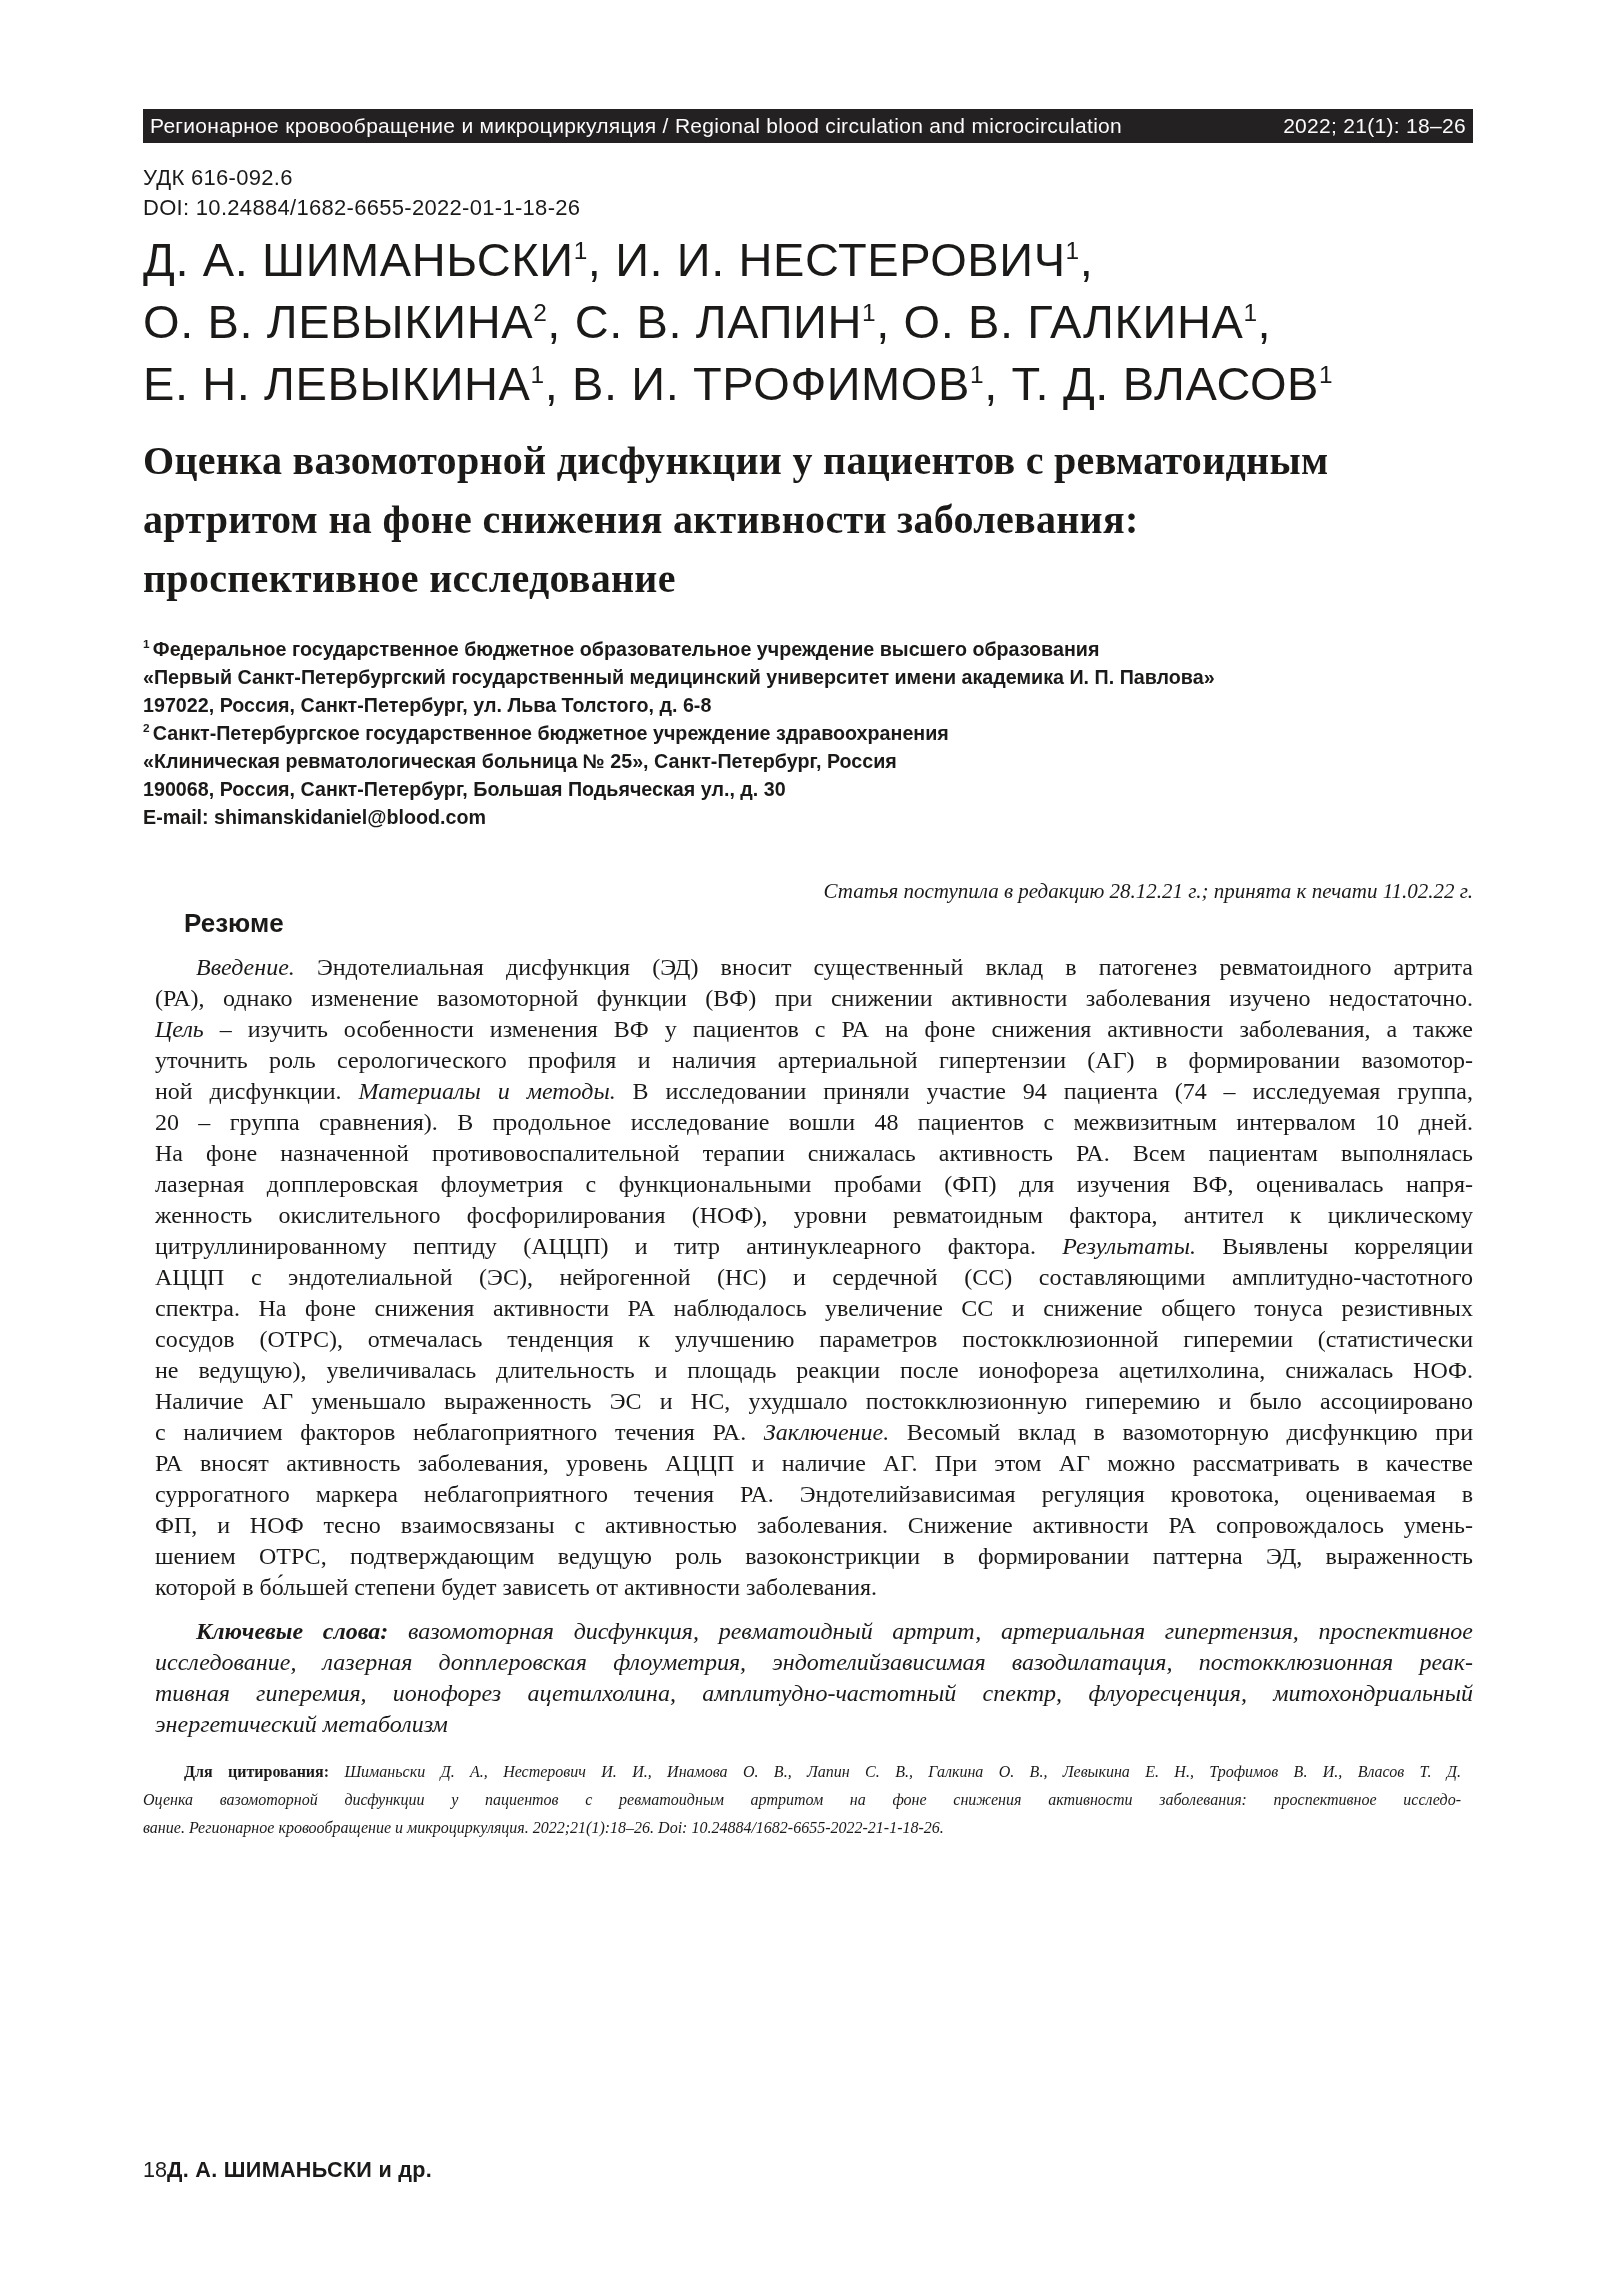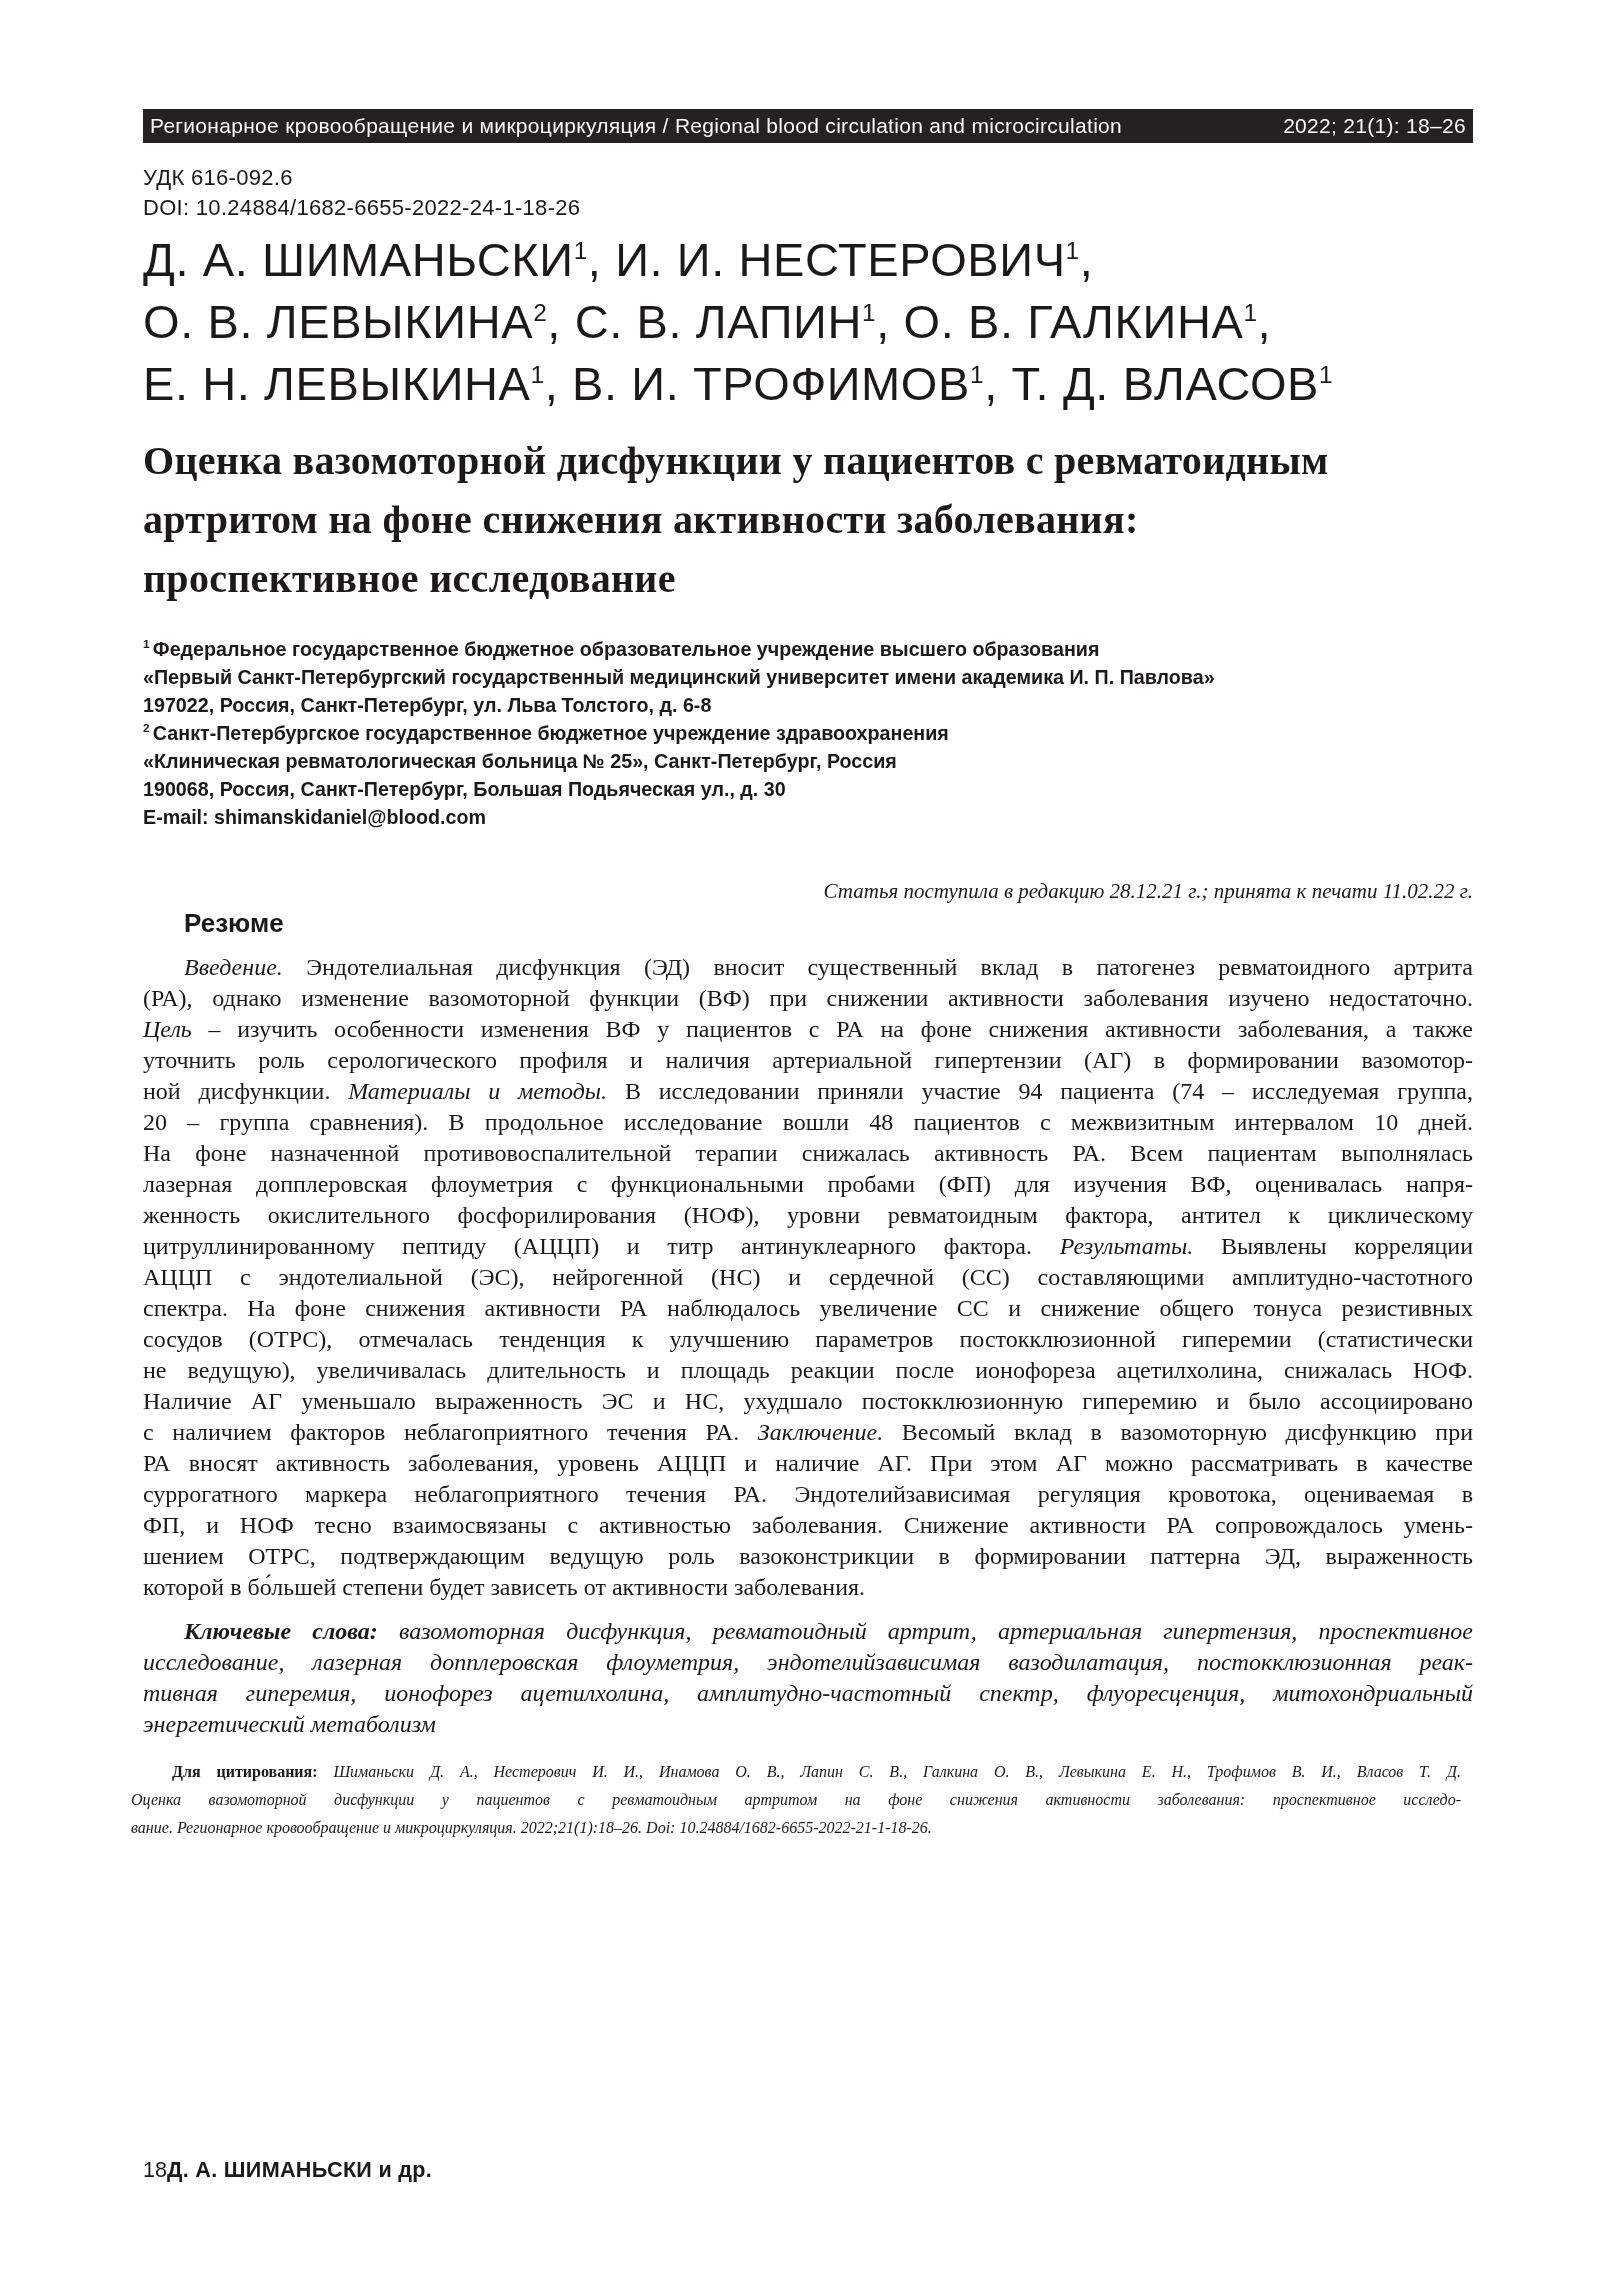--- a/index.html
+++ b/index.html
@@ -64,21 +64,21 @@
     font-size:24px;line-height:31px;
   }
   .keywords{
     position:absolute;left:143px;top:1616px;width:1330px;
     font-size:24px;line-height:31px;
   }
   .citation{
     position:absolute;left:131px;top:1758px;width:1330px;
     font-size:16px;line-height:28px;
   }
-  .just .tline{text-align:justify;text-align-last:justify;}
+  .just .tline{text-align:justify;text-align-last:justify;margin-left:12px;}
   .just .tline:last-child{text-align-last:left;}
   .just .tline:first-child{text-indent:41px;}
   
   .seg-i{font-style:italic;}
   .seg-b{font-weight:700;}
   .seg-bi{font-weight:700;font-style:italic;}
   .seg-sup{vertical-align:super;font-size:58%;line-height:0;}
   
   .footer{
     position:absolute;left:143px;top:2156px;width:1330px;
@@ -93,21 +93,21 @@
 
 <div class="page">
 
   <div class="bar">
     <span>Регионарное кровообращение и микроциркуляция / Regional blood circulation and microcirculation</span>
     <span>2022; 21(1): 18–26</span>
   </div>
 
   <div class="meta">
     <div>УДК 616-092.6</div>
-    <div>DOI: 10.24884/1682-6655-2022-24-1-18-26</div>
+    <div>DOI: 10.24884/1682-6655-2022-01-1-18-26</div>
   </div>
 
   <div class="authors">
       <div class="tline"><span>Д. А. ШИМАНЬСКИ</span><span class="seg-sup">1</span><span>, И. И. НЕСТЕРОВИЧ</span><span class="seg-sup">1</span><span>,</span></div>
       <div class="tline"><span>О. В. ЛЕВЫКИНА</span><span class="seg-sup">2</span><span>, С. В. ЛАПИН</span><span class="seg-sup">1</span><span>, О. В. ГАЛКИНА</span><span class="seg-sup">1</span><span>,</span></div>
       <div class="tline"><span>Е. Н. ЛЕВЫКИНА</span><span class="seg-sup">1</span><span>, В. И. ТРОФИМОВ</span><span class="seg-sup">1</span><span>, Т. Д. ВЛАСОВ</span><span class="seg-sup">1</span></div>
     </div>
 
   <div class="title">
       <div class="tline"><span>Оценка вазомоторной дисфункции у пациентов с ревматоидным</span></div>

